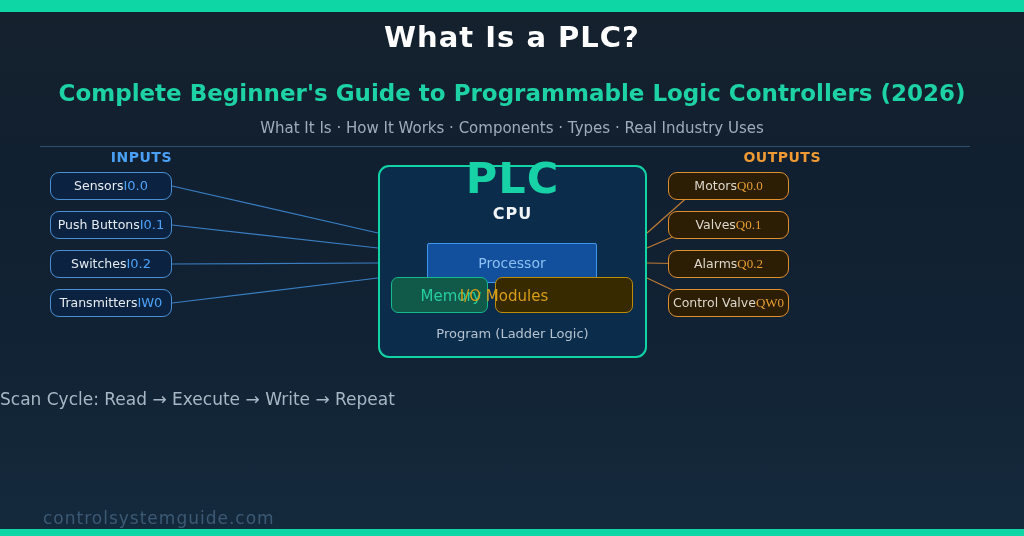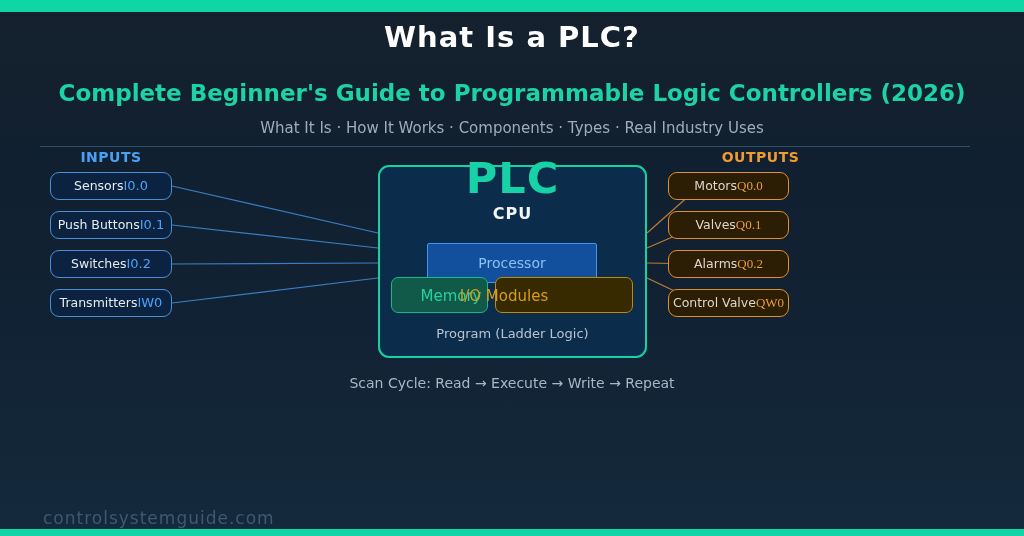--- a/index.html
+++ b/index.html
@@ -13,21 +13,21 @@
 
   .title{position:absolute;left:0;top:20px;width:100%;text-align:center;
     color:#ffffff;font-size:29px;font-weight:bold;letter-spacing:1px;}
   .subtitle{position:absolute;left:0;top:80px;width:100%;text-align:center;
     color:#1dd2a5;font-size:23px;font-weight:bold;}
   .tagline{position:absolute;left:0;top:119px;width:100%;text-align:center;
     color:#9fadbb;font-size:15px;}
   .divider{position:absolute;left:40px;top:146px;width:930px;height:1px;background:#2d4f6d;}
 
   .col-label{position:absolute;top:149px;font-size:14px;font-weight:bold;
-    text-align:center;letter-spacing:.5px;}
+    text-align:right;letter-spacing:.5px;}
   .inputs-label{left:50px;width:122px;color:#4aa0f5;}
   .outputs-label{left:700px;width:121px;color:#ef9a33;}
 
   .io-box{position:absolute;height:28px;border-radius:9px;box-sizing:border-box;
     display:flex;flex-direction:row;align-items:center;justify-content:center;line-height:1.08;}
   .in-box{left:50px;width:122px;background:#0b2340;border:1.5px solid #4a8fd4;}
   .out-box{left:668px;width:121px;background:#2c1d05;border:1.5px solid #df8f2c;}
   .r1{top:172px}.r2{top:211px}.r3{top:250px}.r4{top:289px}
   .io-name{font-size:12.5px;color:#e6ebf0;}
   .out-box .io-name{color:#ded8cb;}
@@ -48,22 +48,22 @@
   .memory-box{position:absolute;left:391px;top:277px;width:97px;height:36px;
     background:#115948;border:1.5px solid #16b98c;border-radius:7px;box-sizing:border-box;}
   .io-modules-box{position:absolute;left:495px;top:277px;width:138px;height:36px;
     background:#372900;border:1.5px solid #bd8d0a;border-radius:7px;box-sizing:border-box;}
   .memory-label{position:absolute;left:391px;top:287px;width:120px;text-align:center;
     font-size:15px;color:#27cfa0;z-index:3;}
   .io-modules-label{position:absolute;left:424px;top:287px;width:160px;text-align:center;
     font-size:15px;color:#d89e17;z-index:3;}
   .program-label{position:absolute;left:378px;top:326px;width:269px;text-align:center;
     font-size:13px;color:#b5c3d1;}
-  .scan-label{position:absolute;left:0;top:375px;width:100%;text-align:center;
-    font-size:14px;color:#a7b7c5;}
+  .scan-label{position:absolute;left:0;top:389px;width:100%;
+    font-size:17px;color:#a7b7c5;}
   .footer{position:absolute;left:0;top:508px;width:100%;text-align:left;
     font-size:17px;color:#3d5973;letter-spacing:1px;padding-left:43px;}
 </style>
 </head>
 <body>
 
 <div class="canvas">
 
   <div class="bar-top"></div>
 

